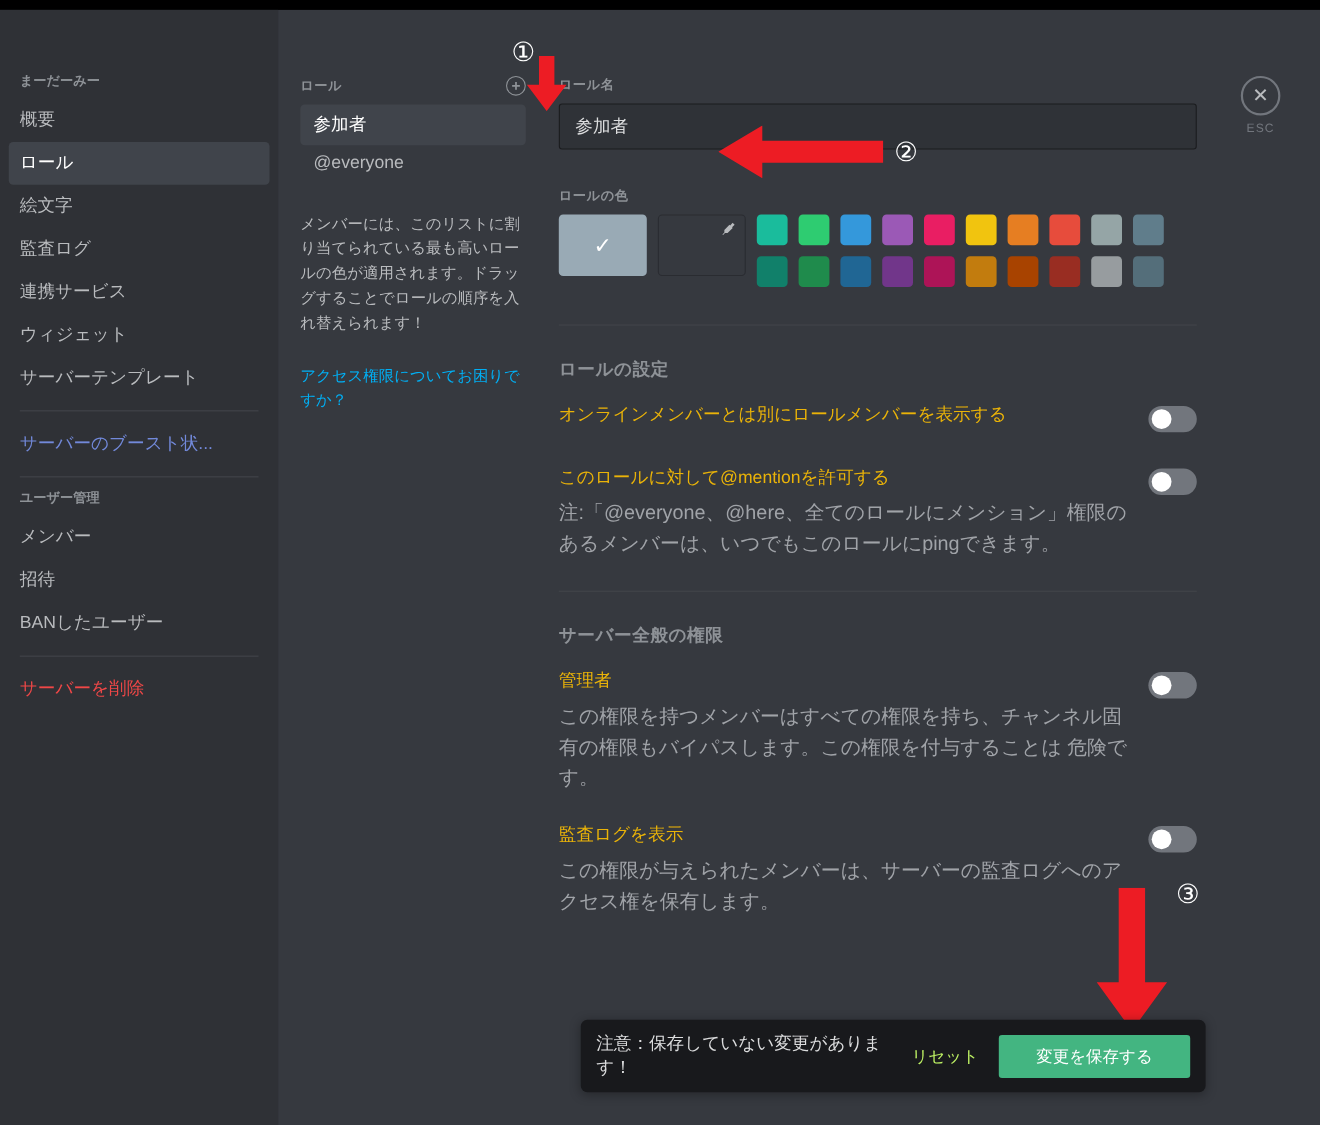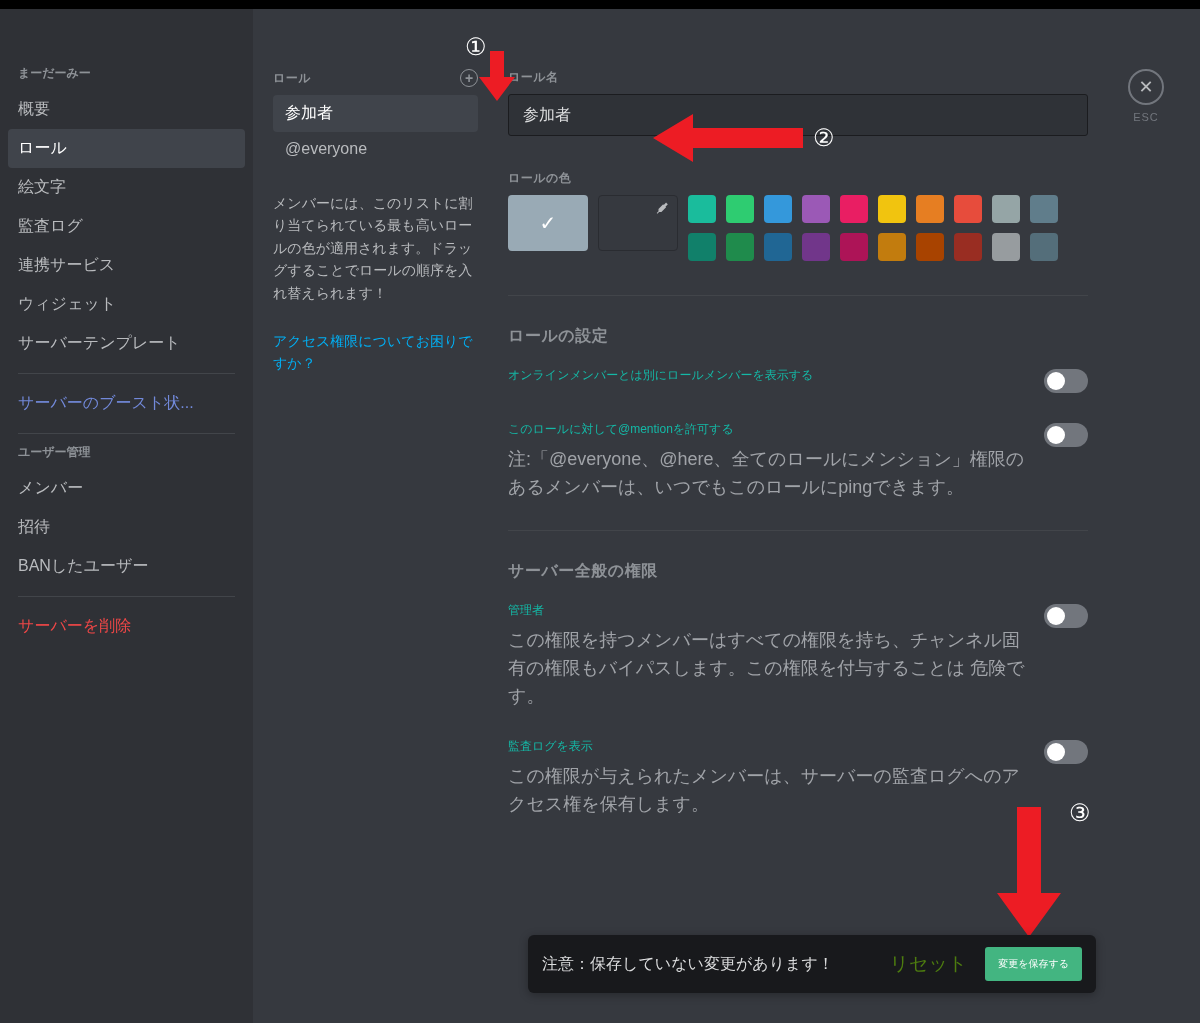--- a/index.html
+++ b/index.html
@@ -33,29 +33,29 @@
     .big-sw { width:80px; height:56px; border-radius:4px; cursor:pointer; position:relative; }
     .big-sw.default { background:#99aab5; display:flex; align-items:center; justify-content:center; }
     .check { color:#fff; font-size:20px; }
     .big-sw.custom { background:#36393f; border:1px solid #2a2c31; }
     .eyedrop { position:absolute; top:6px; right:8px; width:14px; height:14px; }
     .grid { display:grid; grid-template-columns:repeat(10,28px); gap:10px; }
     .sw { width:28px; height:28px; border-radius:4px; cursor:pointer; }
     .sect-head { font-size:16px; font-weight:700; color:#8e9297; margin-bottom:20px; letter-spacing:.5px; }
     .perm { display:flex; align-items:flex-start; gap:12px; margin-bottom:28px; }
     .perm-text { flex:1; }
-    .perm-title { font-size:12px; color:#14b8a6; margin-bottom:8px; }
+    .perm-title { font-size:16px; color:#eab308; margin-bottom:8px; }
     .perm-desc { font-size:18px; color:#a0a3a8; line-height:1.55; }
     .toggle { width:44px; height:24px; background:#72767d; border-radius:14px; position:relative; cursor:pointer; flex-shrink:0; margin-top:2px; }
     .toggle::after { content:""; width:18px; height:18px; background:#fff; border-radius:50%; position:absolute; top:3px; left:3px; }
     .divider { height:1px; background:#42454a; margin:0 0 30px; }
     .savebar { position:absolute; bottom:30px; left:275px; right:104px; background:#18191c; border-radius:6px; padding:12px 14px; display:flex; align-items:center; gap:18px; box-shadow:0 2px 10px rgba(0,0,0,.3); }
     .savebar-text { flex:1; color:#dcddde; font-size:16px; }
-    .reset { color:#4d7c0f; cursor:pointer; font-size:19px;font-family:Liberation Serif, serif; }
-    .save-btn { background:#43b581; color:#fff; border:none; padding:10px 13px; border-radius:3px; font-size:10px; cursor:pointer; }
+    .reset { color:#bef264; cursor:pointer; font-size:15px;font-family:Liberation Serif, serif; }
+    .save-btn { background:#43b581; color:#fff; border:none; padding:10px 34px; border-radius:3px; font-size:15px; cursor:pointer; }
     .arrow { position:absolute; pointer-events:none; }
     .arrow svg { display:block; }
     .circnum { position:absolute; color:#fff; font-size:24px; font-weight:400; pointer-events:none; }
   </style>
 </head>
 <body>
 
 <div class="topbar"></div>
 <div class="wrap">
   <div class="sidebar">

